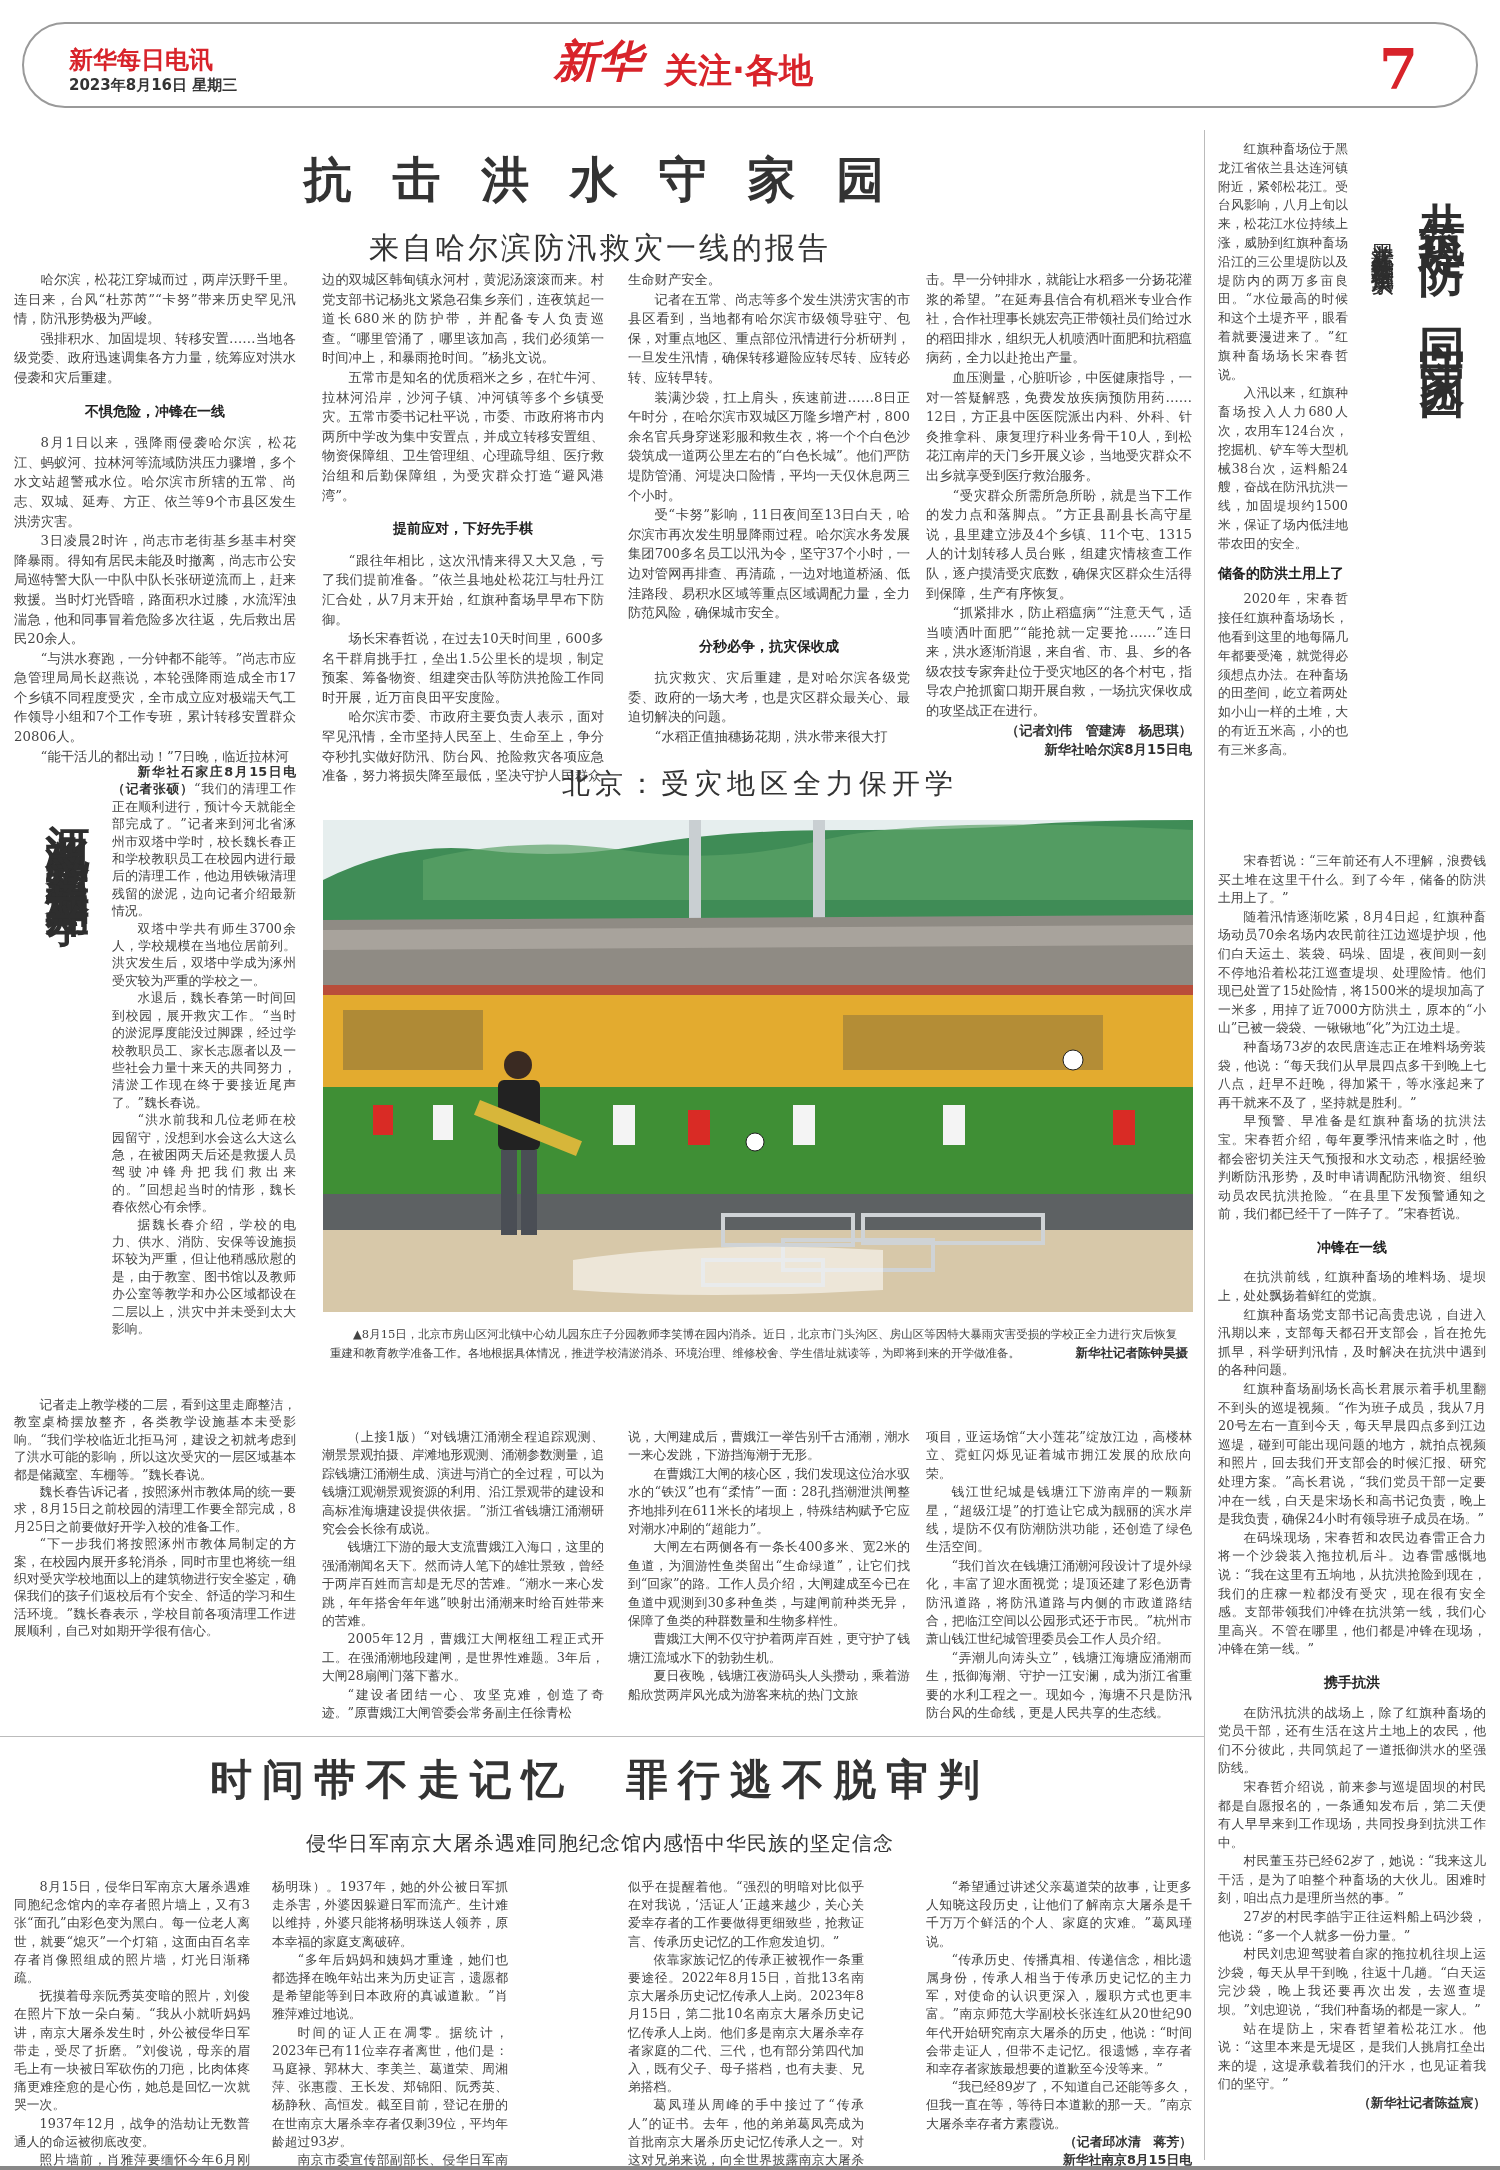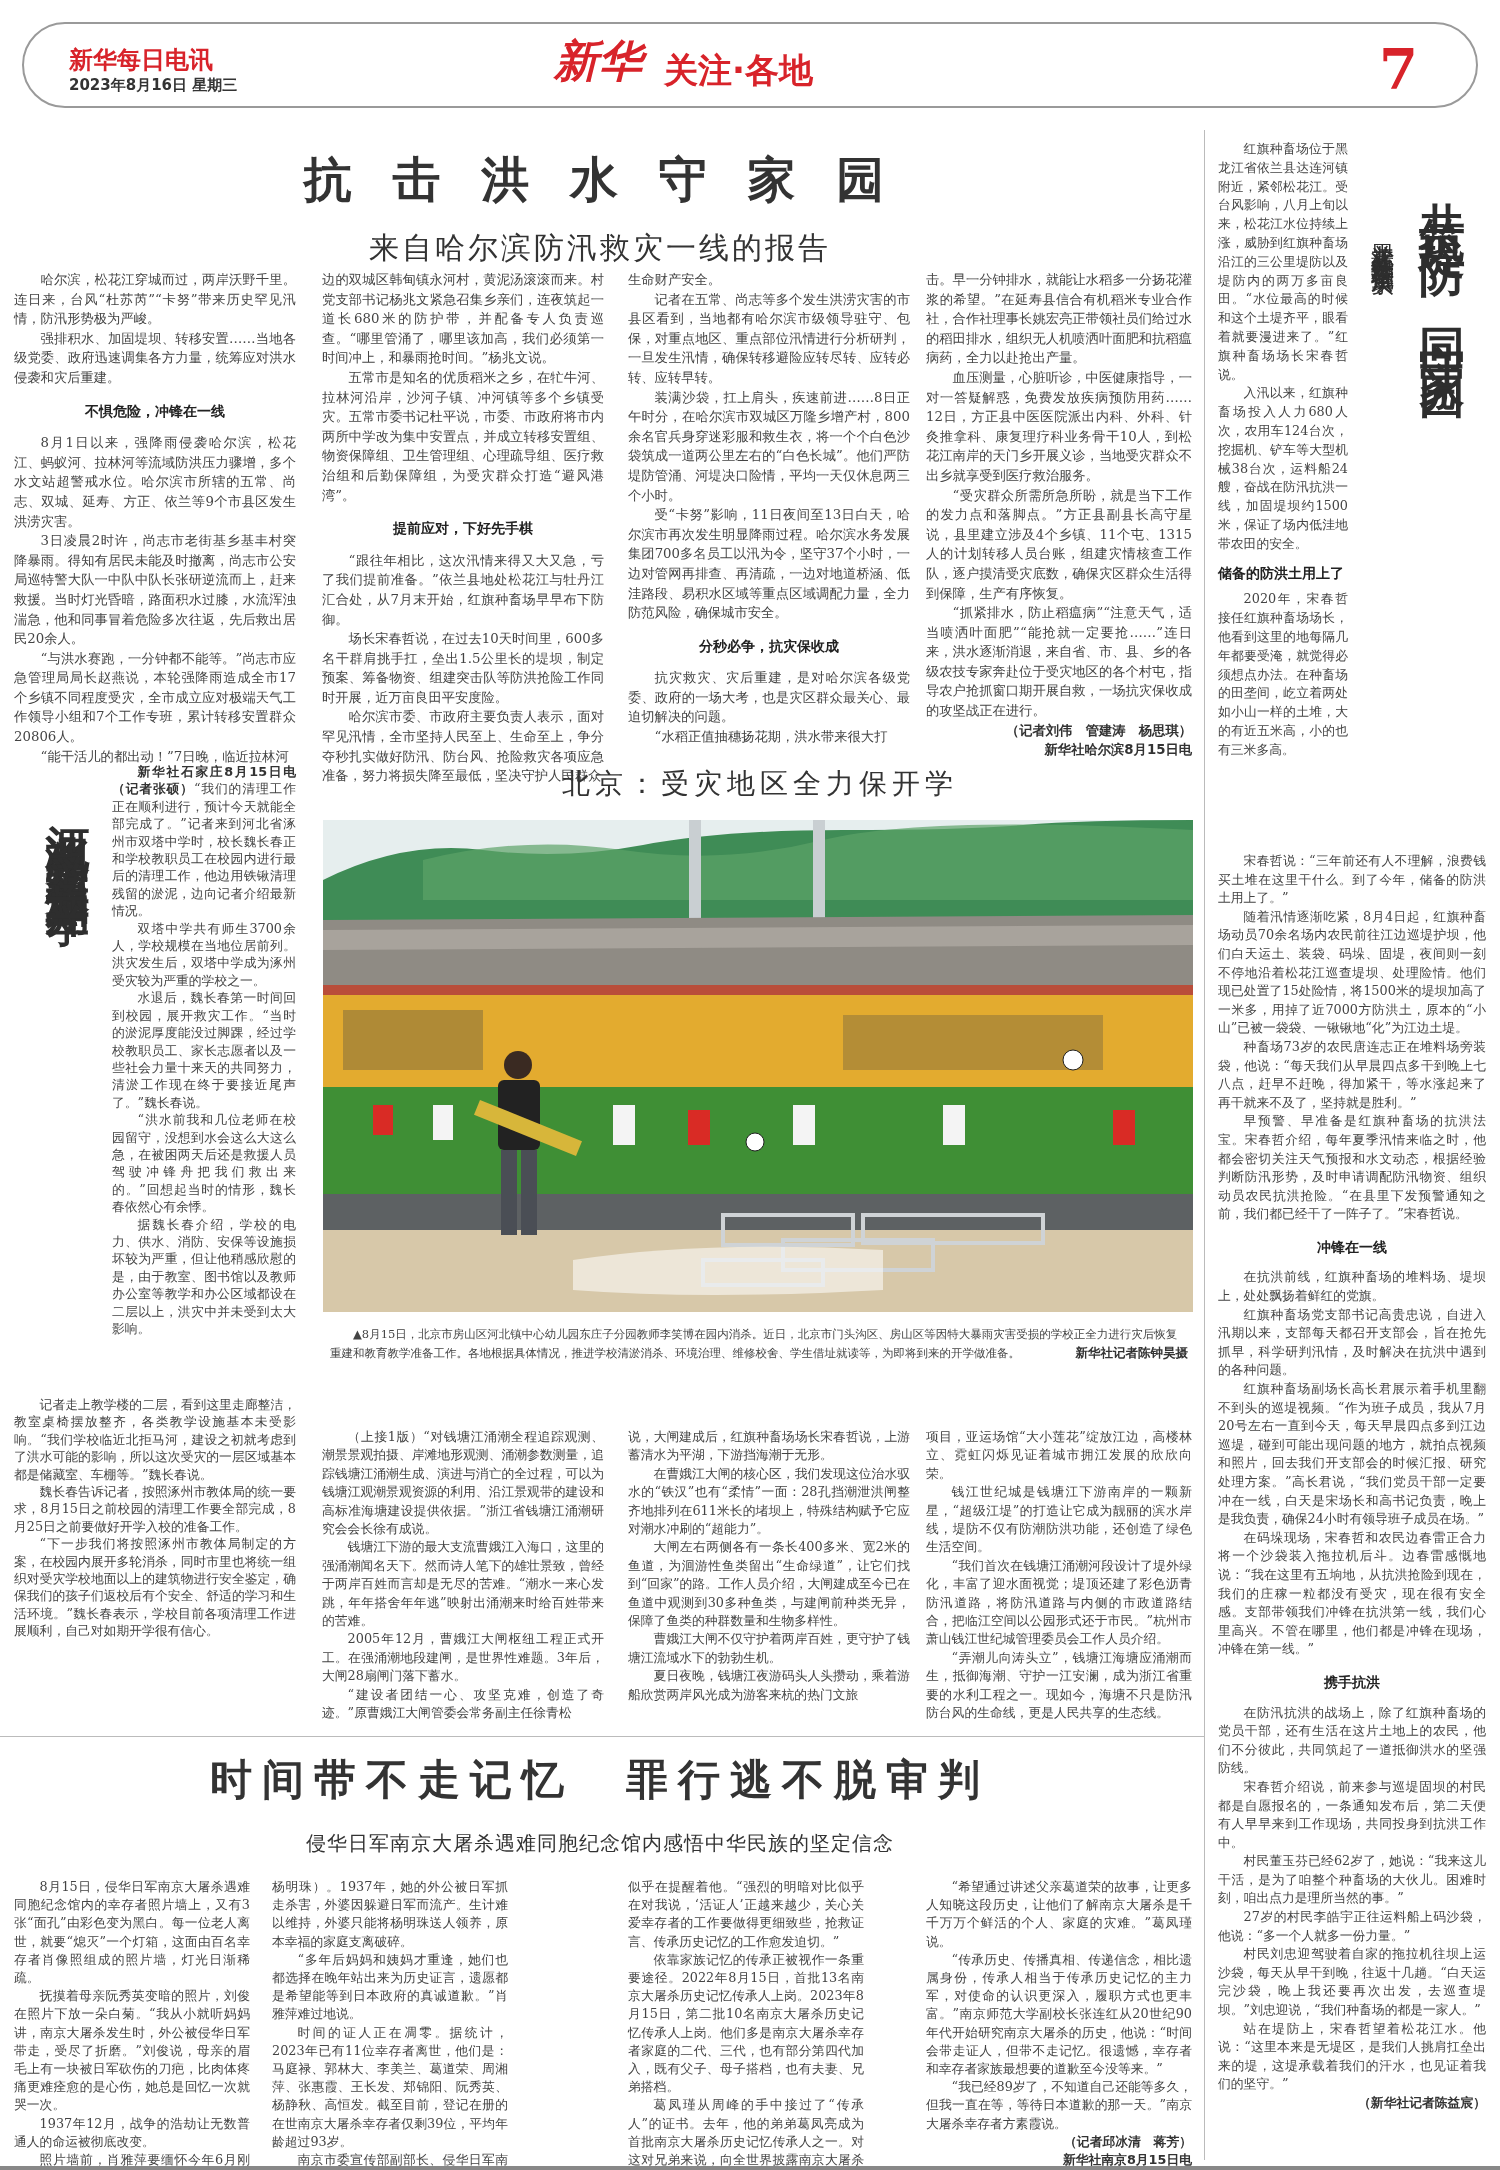--- a/index.html
+++ b/index.html
@@ -185,21 +185,21 @@
   <div class="caption-credit">新华社记者陈钟昊摄</div>
 </div>
 
 <div class="col" style="left:322px;top:1428px;width:282px;font-size:12.8px;line-height:18.4px;">
   <p>（上接1版）“对钱塘江涌潮全程追踪观测、潮景景观拍摄、岸滩地形观测、涌潮参数测量，追踪钱塘江涌潮生成、演进与消亡的全过程，可以为钱塘江观潮景观资源的利用、沿江景观带的建设和高标准海塘建设提供依据。”浙江省钱塘江涌潮研究会会长徐有成说。</p>
   <p>钱塘江下游的最大支流曹娥江入海口，这里的强涌潮闻名天下。然而诗人笔下的雄壮景致，曾经于两岸百姓而言却是无尽的苦难。“潮水一来心发跳，年年搭舍年年逃”映射出涌潮来时给百姓带来的苦难。</p>
   <p>2005年12月，曹娥江大闸枢纽工程正式开工。在强涌潮地段建闸，是世界性难题。3年后，大闸28扇闸门落下蓄水。</p>
   <p>“建设者团结一心、攻坚克难，创造了奇迹。”原曹娥江大闸管委会常务副主任徐青松</p>
 </div>
 <div class="col" style="left:628px;top:1428px;width:282px;font-size:12.8px;line-height:18.4px;">
-  <p style="text-indent:0">说，大闸建成后，红旗种畜场场长宋春哲说，上游蓄清水为平湖，下游挡海潮于无形。</p>
+  <p style="text-indent:0">说，大闸建成后，曹娥江一举告别千古涌潮，潮水一来心发跳，下游挡海潮于无形。</p>
   <p>在曹娥江大闸的核心区，我们发现这位治水驭水的“铁汉”也有“柔情”一面：28孔挡潮泄洪闸整齐地排列在611米长的堵坝上，特殊结构赋予它应对潮水冲刷的“超能力”。</p>
   <p>大闸左右两侧各有一条长400多米、宽2米的鱼道，为洄游性鱼类留出“生命绿道”，让它们找到“回家”的路。工作人员介绍，大闸建成至今已在鱼道中观测到30多种鱼类，与建闸前种类无异，保障了鱼类的种群数量和生物多样性。</p>
   <p>曹娥江大闸不仅守护着两岸百姓，更守护了钱塘江流域水下的勃勃生机。</p>
   <p>夏日夜晚，钱塘江夜游码头人头攒动，乘着游船欣赏两岸风光成为游客来杭的热门文旅</p>
 </div>
 <div class="col" style="left:926px;top:1428px;width:266px;font-size:12.8px;line-height:18.4px;">
   <p style="text-indent:0">项目，亚运场馆“大小莲花”绽放江边，高楼林立、霓虹闪烁见证着城市拥江发展的欣欣向荣。</p>
   <p>钱江世纪城是钱塘江下游南岸的一颗新星，“超级江堤”的打造让它成为靓丽的滨水岸线，堤防不仅有防潮防洪功能，还创造了绿色生活空间。</p>
   <p>“我们首次在钱塘江涌潮河段设计了堤外绿化，丰富了迎水面视觉；堤顶还建了彩色沥青防汛道路，将防汛道路与内侧的市政道路结合，把临江空间以公园形式还于市民。”杭州市萧山钱江世纪城管理委员会工作人员介绍。</p>
   <p>“弄潮儿向涛头立”，钱塘江海塘应涌潮而生，抵御海潮、守护一江安澜，成为浙江省重要的水利工程之一。现如今，海塘不只是防汛防台风的生命线，更是人民共享的生态线。</p>

